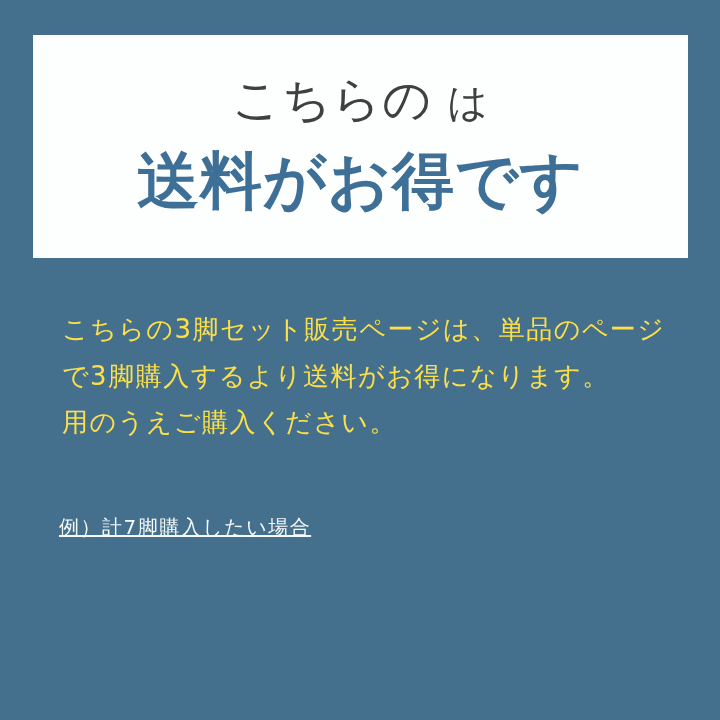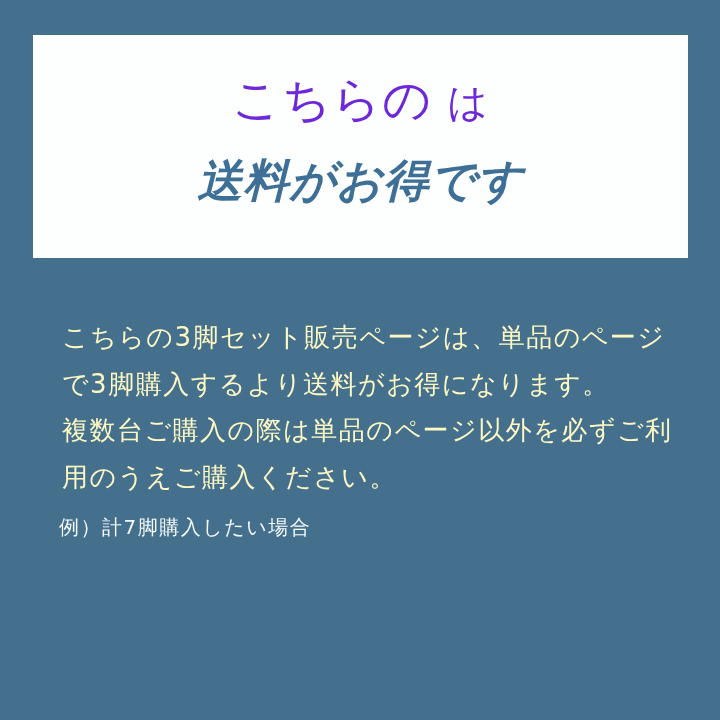--- a/index.html
+++ b/index.html
@@ -29,58 +29,58 @@
     flex-direction: column;
     align-items: center;
     justify-content: center;
     padding-bottom: 6px;
     box-sizing: border-box;
   }
   .headline-line1 {
     display: flex;
     align-items: baseline;
     gap: 15px;
-    color: #6d28d9;
+    color: #404040;
     font-size: 48px;
     font-weight: 500;
     letter-spacing: 1px;
     line-height: 72px;
     white-space: nowrap;
   }
   .headline-line1 .suffix {
     font-size: 40px;
   }
   .headline-line2 {
     color: #3E6F96;
-    font-size: 45px;
+    font-size: 62px;
     font-weight: 700;
     letter-spacing: 1px;
     line-height: 86px;
     white-space: nowrap;
-    font-style: italic;
   }
   .description {
     position: absolute;
     left: 62px;
-    top: 314px;
-    color: #fef9c3;
+    top: 306px;
+    color: #fde047;
     font-size: 26px;
     line-height: 46.5px;
     letter-spacing: 1.5px;
     white-space: nowrap;
   }
   .example {
     position: absolute;
     left: 59px;
     top: 511px;
     color: #F6FAFB;
     font-size: 20px;
     line-height: 33px;
     letter-spacing: 1.5px;
     white-space: nowrap;
+    text-decoration: underline;
   }
   .note {
     position: absolute;
     left: 57px;
     top: 598px;
     color: #F6FAFB;
     font-size: 20px;
     line-height: 31px;
     letter-spacing: 0.8px;
     white-space: nowrap;
@@ -95,21 +95,20 @@
     <div class="headline-line1">
       <span>こちらの</span>
       <span class="suffix">は</span>
     </div>
     <div class="headline-line2">送料がお得です</div>
   </div>
 
   <div class="description">
     <div>こちらの3脚セット販売ページは、単品のページ</div>
     <div>で3脚購入するより送料がお得になります。</div>
-    <div>複数台ご購入の際は単品のページ以外を必ずご利</div>
     <div>用のうえご購入ください。</div>
   </div>
 
   <div class="example">
     <div>例）計7脚購入したい場合</div>
   </div>
 
 
 </div>
 

